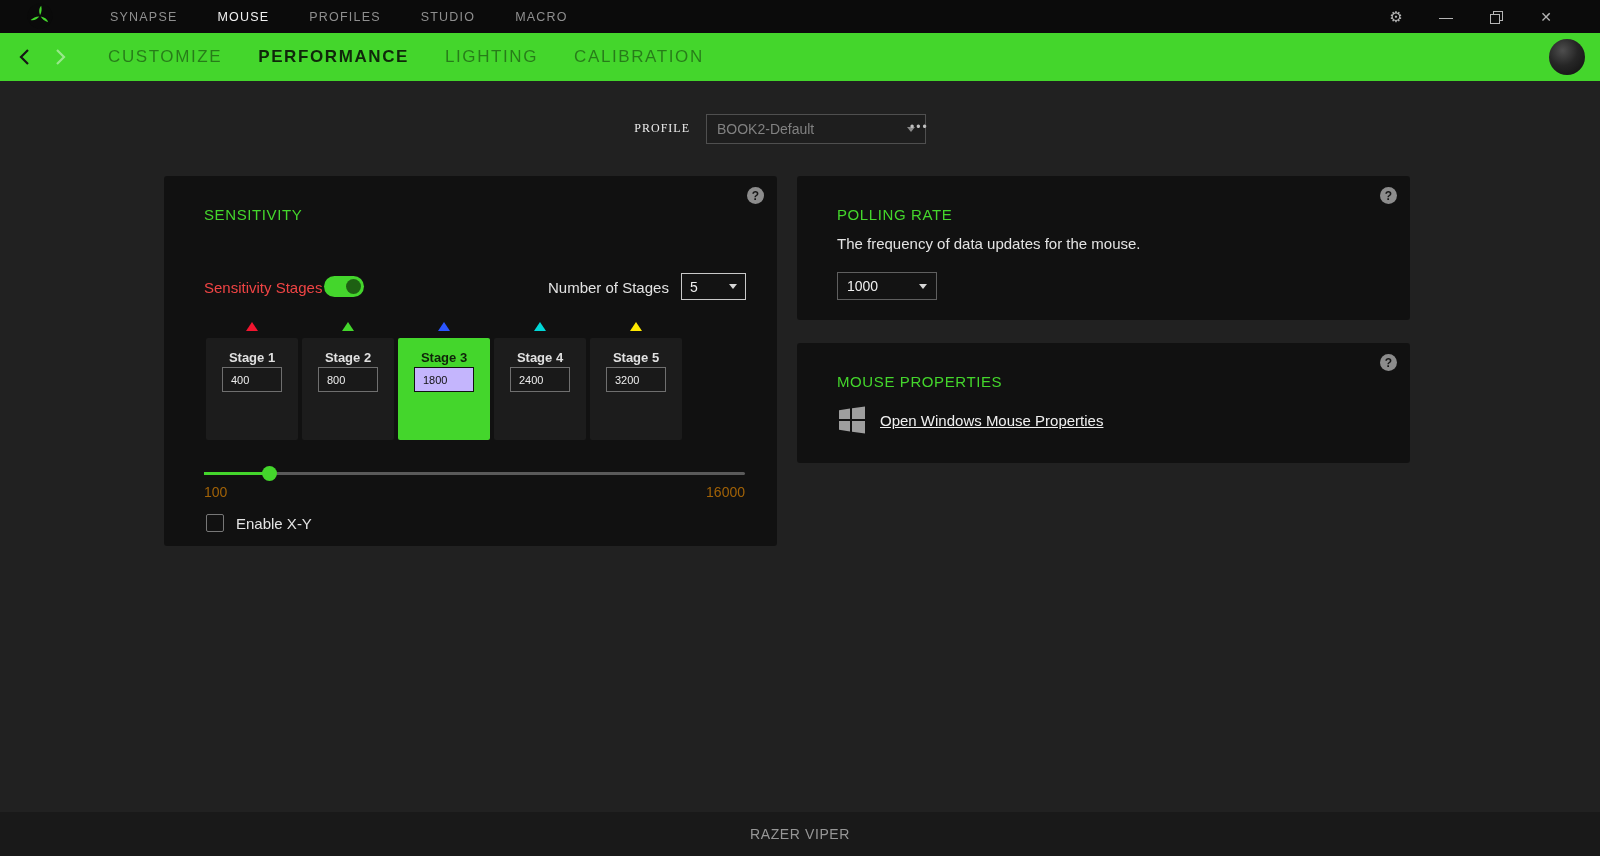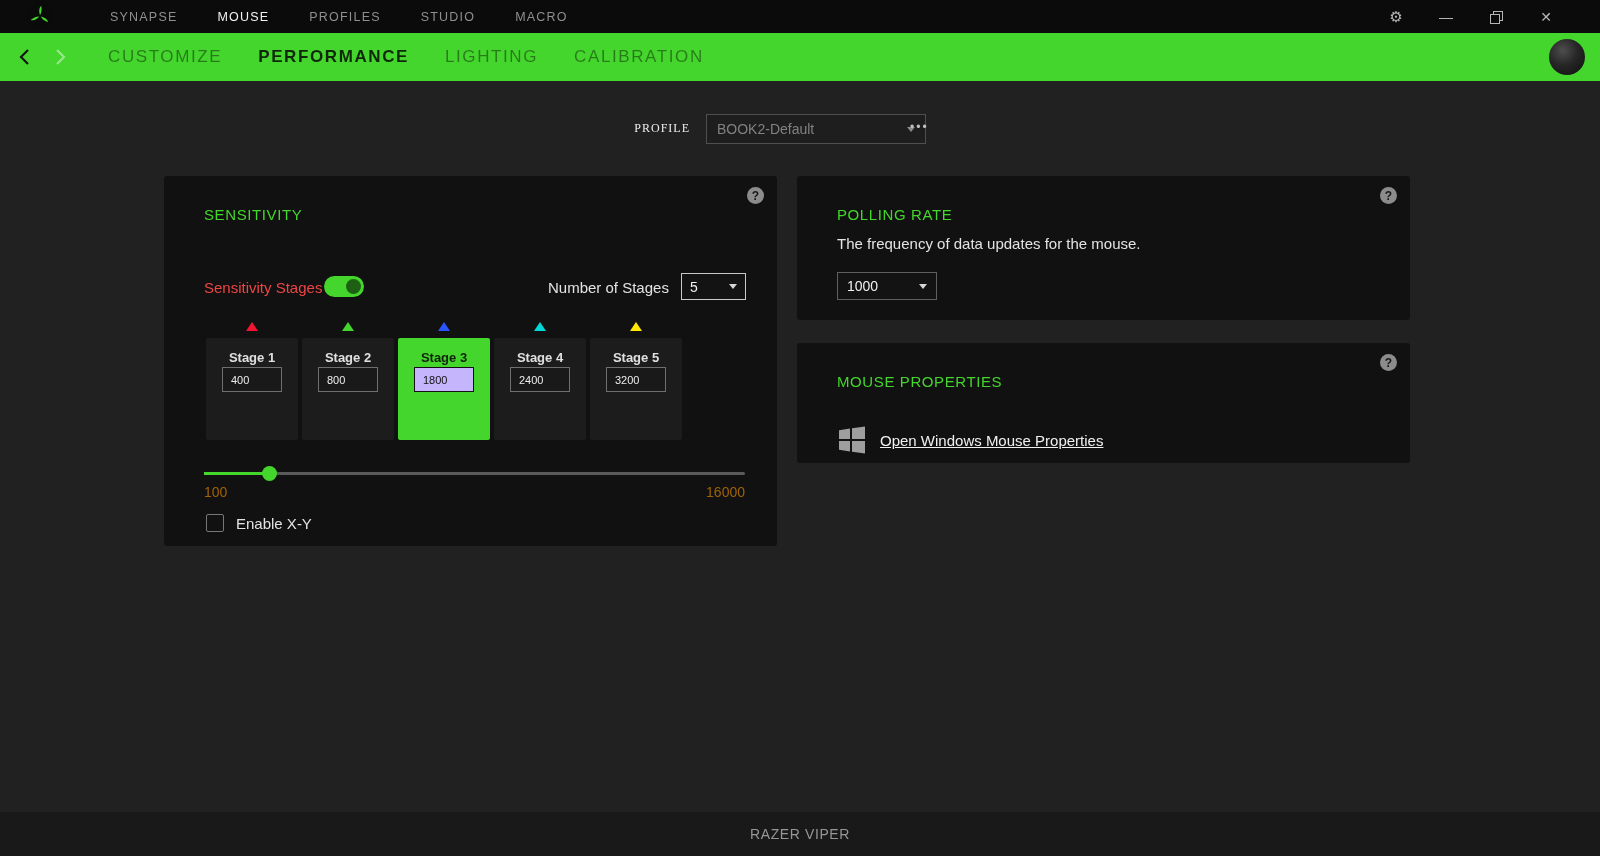--- a/index.html
+++ b/index.html
@@ -80,21 +80,21 @@
 
   .xy-row { position:absolute; left:42px; top:338px; display:flex; align-items:center; gap:12px; }
   .checkbox { width:18px; height:18px; border:1px solid #777; border-radius:2px; background:transparent; cursor:pointer; }
   .xy-label { font-size:15px; color:#e3e3e3; }
 
   
   .poll-select { position:absolute; left:40px; top:96px; width:100px; height:28px; border:1px solid #5f5f5f; background:#131313;
                  display:flex; align-items:center; justify-content:space-between; padding:0 9px; font-size:14px; color:#f0f0f0; cursor:pointer; }
 
   
-  .props-row { position:absolute; left:40px; top:62px; display:flex; align-items:center; gap:13px;margin-top:20px; }
+  .props-row { position:absolute; left:40px; top:62px; display:flex; align-items:center; gap:13px; }
   .props-link { font-size:15px; color:#f0f0f0; text-decoration:underline; cursor:pointer; }
 
   
   .footer { position:absolute; left:0; right:0; bottom:0; height:44px; background:#191919; display:flex; align-items:center;
             justify-content:center; font-size:14px; letter-spacing:0.6px; color:#969696; }
 </style>
 </head>
 <body>
 
 <div class="app">

